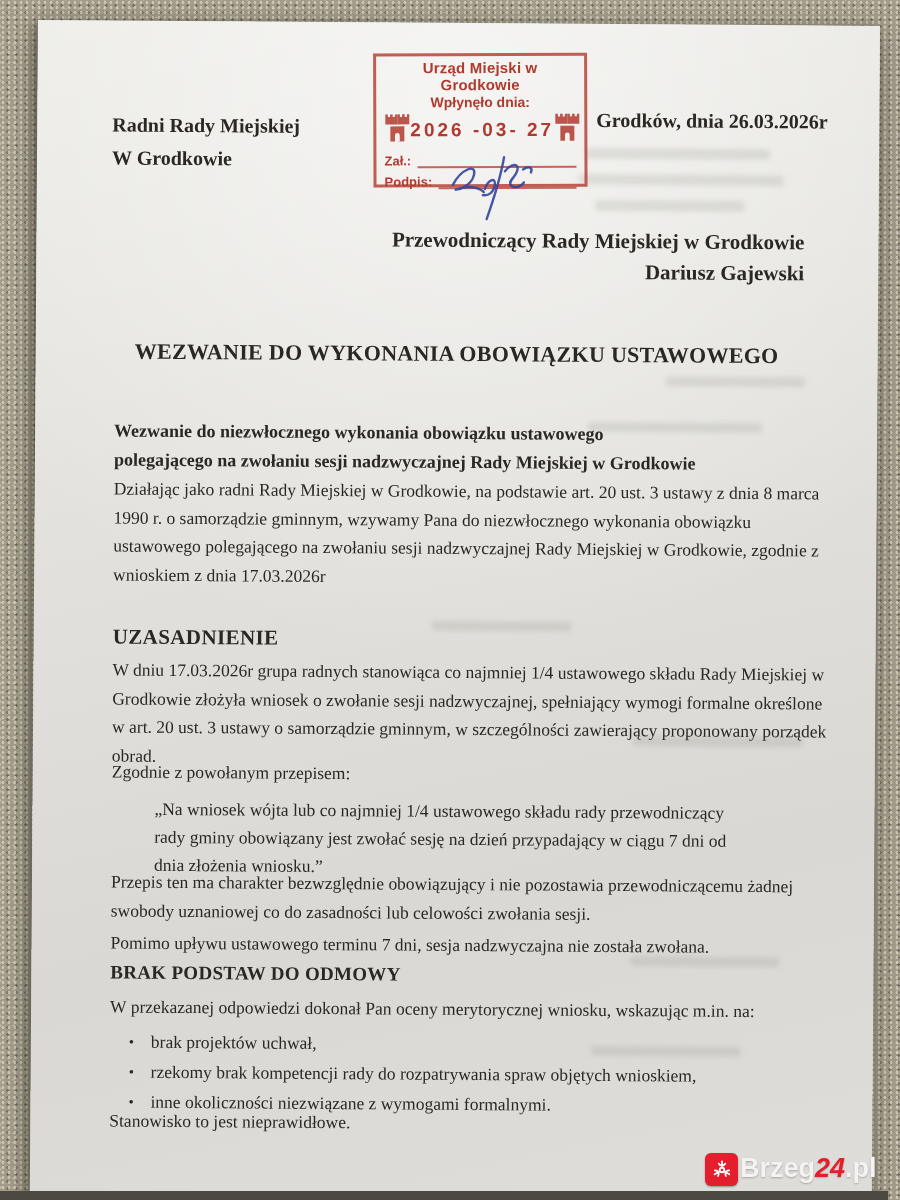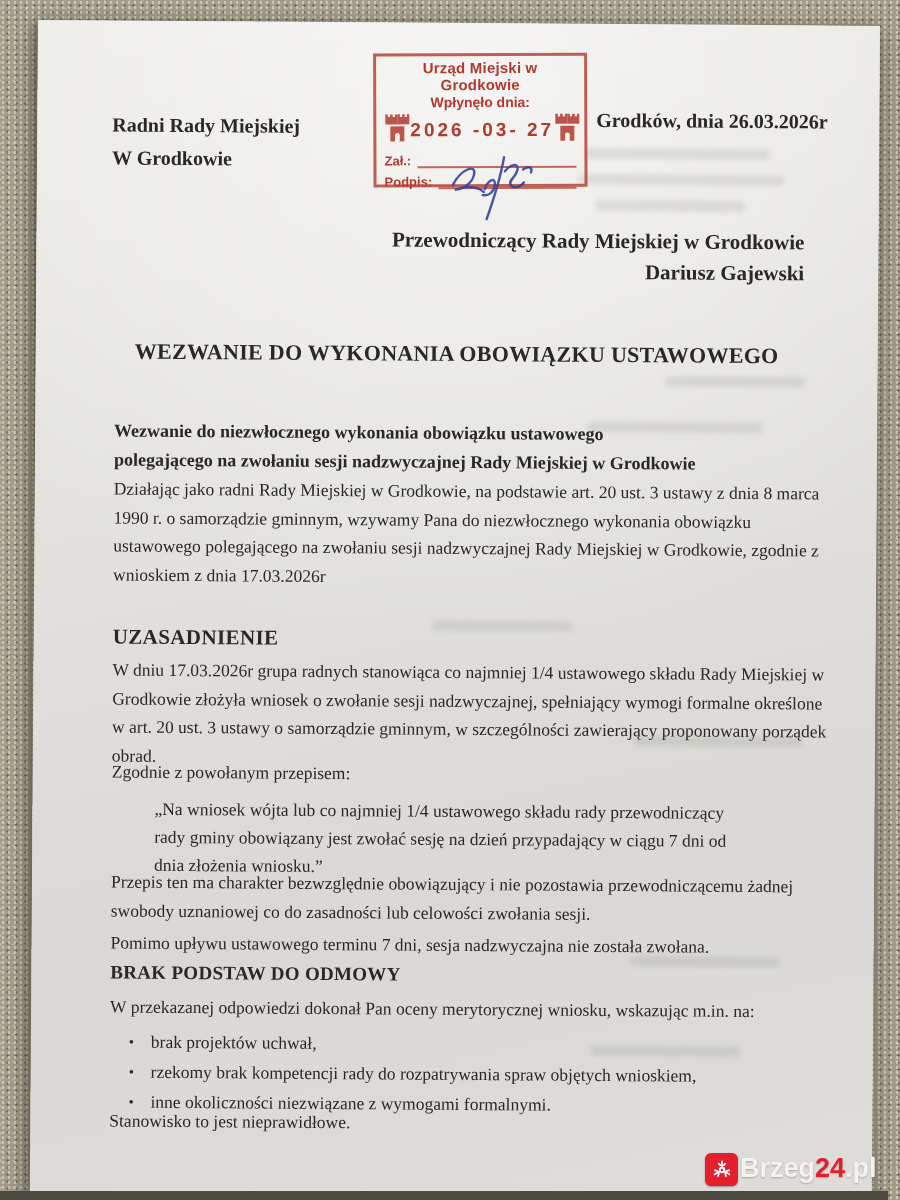--- a/index.html
+++ b/index.html
@@ -69,21 +69,21 @@
   .bottom-strip{position:absolute;left:0;top:1191px;width:888px;height:9px;
                 background:#4c4941;z-index:5;}
 
   
   .watermark{position:absolute;left:705px;top:1153px;display:flex;
     z-index:10;font-family:"Liberation Sans",sans-serif;font-weight:bold;font-size:27px;}
   .wm-badge{width:33px;height:33px;border-radius:6px;background:#e31e2d;
     display:flex;align-items:center;justify-content:center;margin-right:2px;
     box-shadow:0 1px 2px rgba(0,0,0,0.35);}
   .wm-white{color:#f4f3f1;text-shadow:0 1px 2px rgba(0,0,0,0.25);}
-  .wm-red{color:#e31e2d;text-shadow:0 1px 2px rgba(0,0,0,0.2);}
+  .wm-red{color:#e31e2d;text-shadow:0 1px 2px rgba(0,0,0,0.2);font-style:italic;}
 
   .vignette{position:absolute;inset:0;pointer-events:none;z-index:9;
     background:radial-gradient(135% 120% at 50% 42%, rgba(0,0,0,0) 68%, rgba(38,36,29,0.16) 100%);}
 </style>
 </head>
 <body>
 
 <div class="fabric"></div>
 
 <div class="paper">

